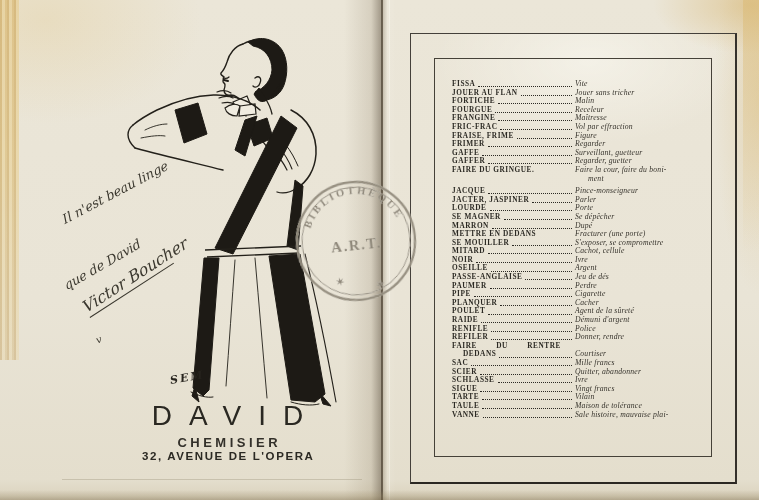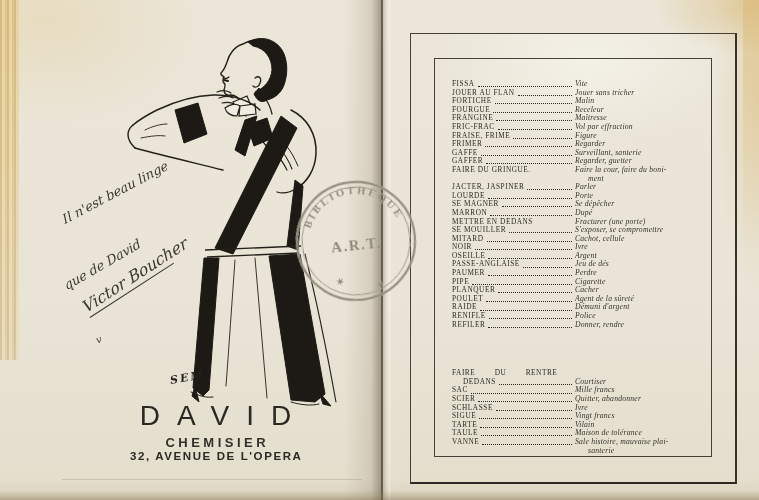--- a/index.html
+++ b/index.html
@@ -29,39 +29,39 @@
 
   
   .illustration{position:absolute;left:95px;top:30px;width:250px;height:380px;}
   .inscription-line{position:absolute;color:#3a372e;font-family:"DejaVu Serif",serif;font-style:italic;white-space:nowrap;}
   .ins1{left:66px;top:212px;font-size:13px;transform:rotate(-28deg) skewX(-6deg);transform-origin:left bottom;}
   .ins2{left:68px;top:278px;font-size:13px;transform:rotate(-30deg) skewX(-6deg);transform-origin:left bottom;}
   .ins-sig{left:88px;top:298px;font-size:16px;transform:rotate(-33deg) skewX(-8deg);transform-origin:left bottom;}
   .sig-flourish{position:absolute;left:90px;top:317px;width:100px;height:1.4px;background:#3a372e;transform:rotate(-33deg);transform-origin:left center;}
   .ins-check{left:96px;top:334px;font-size:10px;transform:rotate(-20deg);}
   .sem{position:absolute;left:170px;top:371px;font-family:"DejaVu Serif",serif;font-style:italic;font-weight:bold;font-size:11px;letter-spacing:2px;color:#26231d;transform:rotate(-10deg);}
-  .brand{position:absolute;left:68px;top:400px;width:295px;text-align:center;color:#2e2c26;}
+  .brand{position:absolute;left:80px;top:400px;width:295px;text-align:center;color:#2e2c26;}
   .brand-name{font-family:"Liberation Sans",sans-serif;font-size:28px;font-weight:400;letter-spacing:17px;margin-right:-17px;color:#2a2822;}
   .brand-sub{font-family:"Liberation Sans",sans-serif;font-size:13px;font-weight:bold;letter-spacing:3.5px;margin-top:3px;margin-right:-3.5px;color:#33302a;}
   .brand-addr{font-family:"Liberation Sans",sans-serif;font-size:11.5px;font-weight:bold;letter-spacing:1.6px;margin-top:0;margin-right:-1.6px;color:#2b2923;}
 
   
   .outer-frame{position:absolute;left:410px;top:33px;width:327px;height:451px;box-sizing:border-box;
     border-style:solid;border-color:#44403a #35312b #2b2722 #44403a;border-width:1.5px 2px 2.5px 1.5px;
     background:radial-gradient(220px 120px at 55% 6%, rgba(255,255,250,.45), rgba(255,255,250,0) 70%);}
   .inner-box{position:absolute;left:434px;top:58px;width:278px;height:399px;box-sizing:border-box;border:1px solid #454138;}
 
   
   .glossary{position:absolute;left:452px;top:80px;width:252px;color:#2c2a24;}
   .g-row{display:flex;align-items:baseline;line-height:8.6px;}
   .g-gap{margin-top:4px;}
-  .g-termcol{flex:0 0 123px;width:123px;display:flex;align-items:baseline;overflow:hidden;}
+  .g-termcol{flex:0 0 123px;width:123px;display:flex;align-items:baseline;overflow:hidden;font-weight:bold;}
   .g-term{font-family:"Liberation Serif",serif;font-size:7.3px;letter-spacing:0.55px;white-space:nowrap;color:#2c2a24;}
   .g-indent .g-term{padding-left:11px;}
-  .g-spread{word-spacing:17px;margin-top:40px;}
+  .g-spread{word-spacing:17px;}
   .g-leader{flex:1 1 auto;border-bottom:1px dotted #2c2a24;margin:0 3px 1.5px 3px;align-self:flex-end;min-width:4px;}
   .g-def{font-family:"Liberation Serif",serif;font-style:italic;font-size:7.7px;white-space:nowrap;color:#35322b;letter-spacing:0.2px;}
   .g-def2{padding-left:13px;}
 
   
   .stamp{position:absolute;left:286px;top:171px;width:140px;height:140px;transform:rotate(-6deg);opacity:.95;
     filter:drop-shadow(0.7px 0.9px 0px rgba(255,255,252,.9));}
   .stamp text{fill:#8b8476;}
   .stamp .ring{stroke:#948d7e;fill:none;}
 </style>
@@ -229,39 +229,46 @@
           <span class="g-term">FRIMER</span>
           <span class="g-leader"></span>
         </span>
         <span class="g-def">Regarder</span>
       </div>
       <div class="g-row">
         <span class="g-termcol">
           <span class="g-term">GAFFE</span>
           <span class="g-leader"></span>
         </span>
-        <span class="g-def">Surveillant, santerie</span>
+        <span class="g-def">Surveillant, guetteur</span>
       </div>
       <div class="g-row">
         <span class="g-termcol">
           <span class="g-term">GAFFER</span>
           <span class="g-leader"></span>
         </span>
         <span class="g-def">Regarder, guetter</span>
       </div>
       <div class="g-row">
         <span class="g-termcol">
           <span class="g-term">FAIRE DU GRINGUE.</span>
         </span>
         <span class="g-def">Faire la cour, faire du boni-</span>
       </div>
       <div class="g-row">
         <span class="g-termcol"></span>
         <span class="g-def g-def2">ment</span>
       </div>
+      <div class="g-row g-gap">
+        <span class="g-termcol">
+          <span class="g-term">JACQUE</span>
+          <span class="g-leader"></span>
+        </span>
+        <span class="g-def">Pince-monseigneur</span>
+      </div>
       <div class="g-row">
         <span class="g-termcol">
           <span class="g-term">JACTER, JASPINER</span>
           <span class="g-leader"></span>
         </span>
         <span class="g-def">Parler</span>
       </div>
       <div class="g-row">
         <span class="g-termcol">
           <span class="g-term">LOURDE</span>
@@ -427,24 +434,20 @@
           <span class="g-leader"></span>
         </span>
         <span class="g-def">Maison de tolérance</span>
       </div>
       <div class="g-row">
         <span class="g-termcol">
           <span class="g-term">VANNE</span>
           <span class="g-leader"></span>
         </span>
         <span class="g-def">Sale histoire, mauvaise plai-</span>
-      </div>
-      <div class="g-row">
-        <span class="g-termcol"></span>
-        <span class="g-def g-def2">santerie</span>
       </div>
     </div>
 
   <svg class="stamp" viewBox="-70 -70 140 140">
     <defs>
       <path id="arcTop" d="M -42 21 A 47 47 0 1 1 42 21" fill="none"></path>
     </defs>
     <circle class="ring" cx="0" cy="0" r="59" stroke-width="2.4"></circle>
     <circle class="ring" cx="0" cy="0" r="54" stroke-width="1"></circle>
     <text font-family="Liberation Serif, serif" font-size="10.5" font-weight="bold" letter-spacing="2.6">

